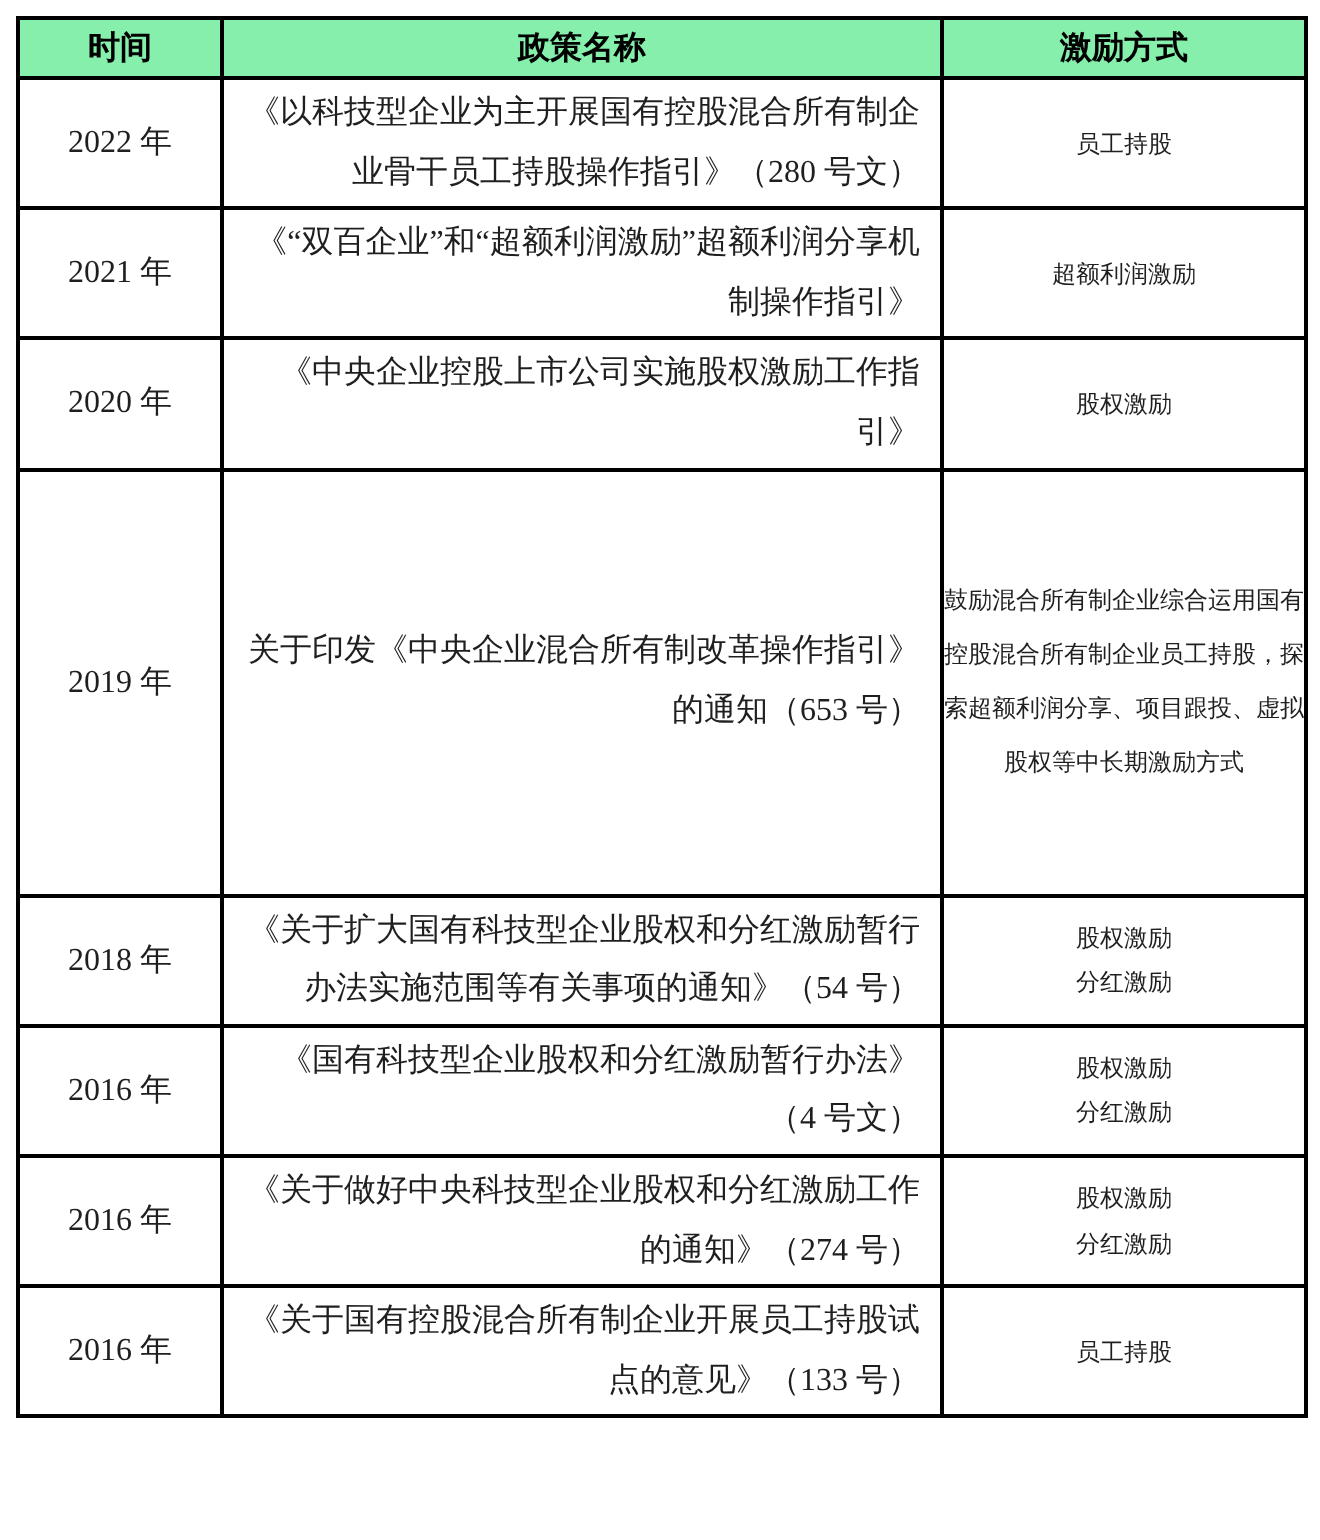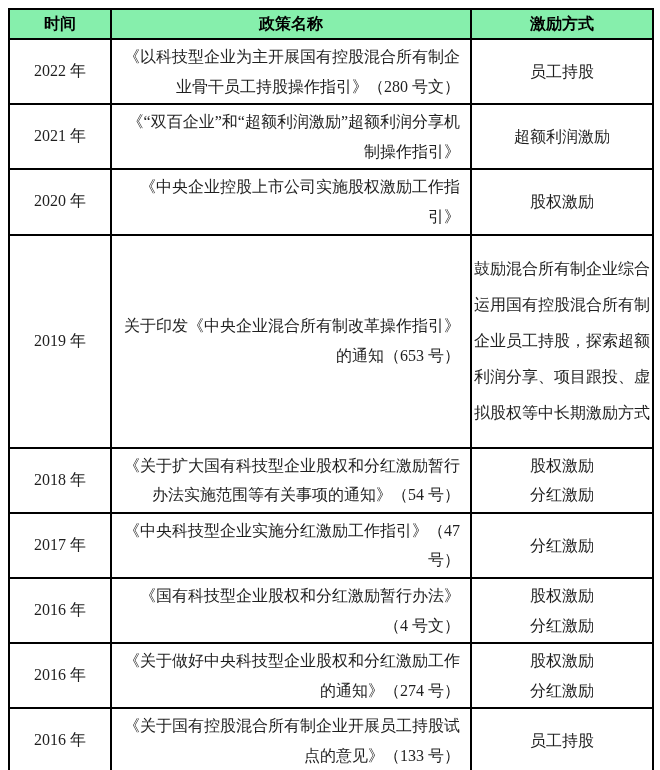--- a/index.html
+++ b/index.html
@@ -42,21 +42,21 @@
     padding: 0 4px;
   }
   td.c-policy {
     text-align: right;
     font-size: 16px;
     line-height: 1.85;
     padding: 2px 10px;
   }
   td.c-incentive {
     text-align: center;
-    font-size: 16px;
+    font-size: 12px;
     line-height: 1.85;
     padding: 2px 0;
   }
   .inc { display: block; }
   
   tr.r0 { height: 60px; }
   tr.r1 { height: 57px; }
   tr.r2 { height: 62px; }
   tr.r3 { height: 213px; }
   tr.r4 { height: 59px; margin-left: 20px; }
@@ -117,28 +117,20 @@
       </td>
     </tr>
     <tr class="r4">
       <td class="c-year">2018 年</td>
       <td class="c-policy">《关于扩大国有科技型企业股权和分红激励暂行办法实施范围等有关事项的通知》（54 号）</td>
       <td class="c-incentive">
         <span class="inc">股权激励</span>
         <span class="inc">分红激励</span>
       </td>
     </tr>
-    <tr class="r5">
-      <td class="c-year">2017 年</td>
-      <td class="c-policy">《中央科技型企业实施分红激励工作指引》（47 号）</td>
-      <td class="c-incentive">
-        <span class="inc">分红激励</span>
-        <span class="inc"></span>
-      </td>
-    </tr>
     <tr class="r6">
       <td class="c-year">2016 年</td>
       <td class="c-policy">《国有科技型企业股权和分红激励暂行办法》（4 号文）</td>
       <td class="c-incentive">
         <span class="inc">股权激励</span>
         <span class="inc">分红激励</span>
       </td>
     </tr>
     <tr class="r7">
       <td class="c-year">2016 年</td>

